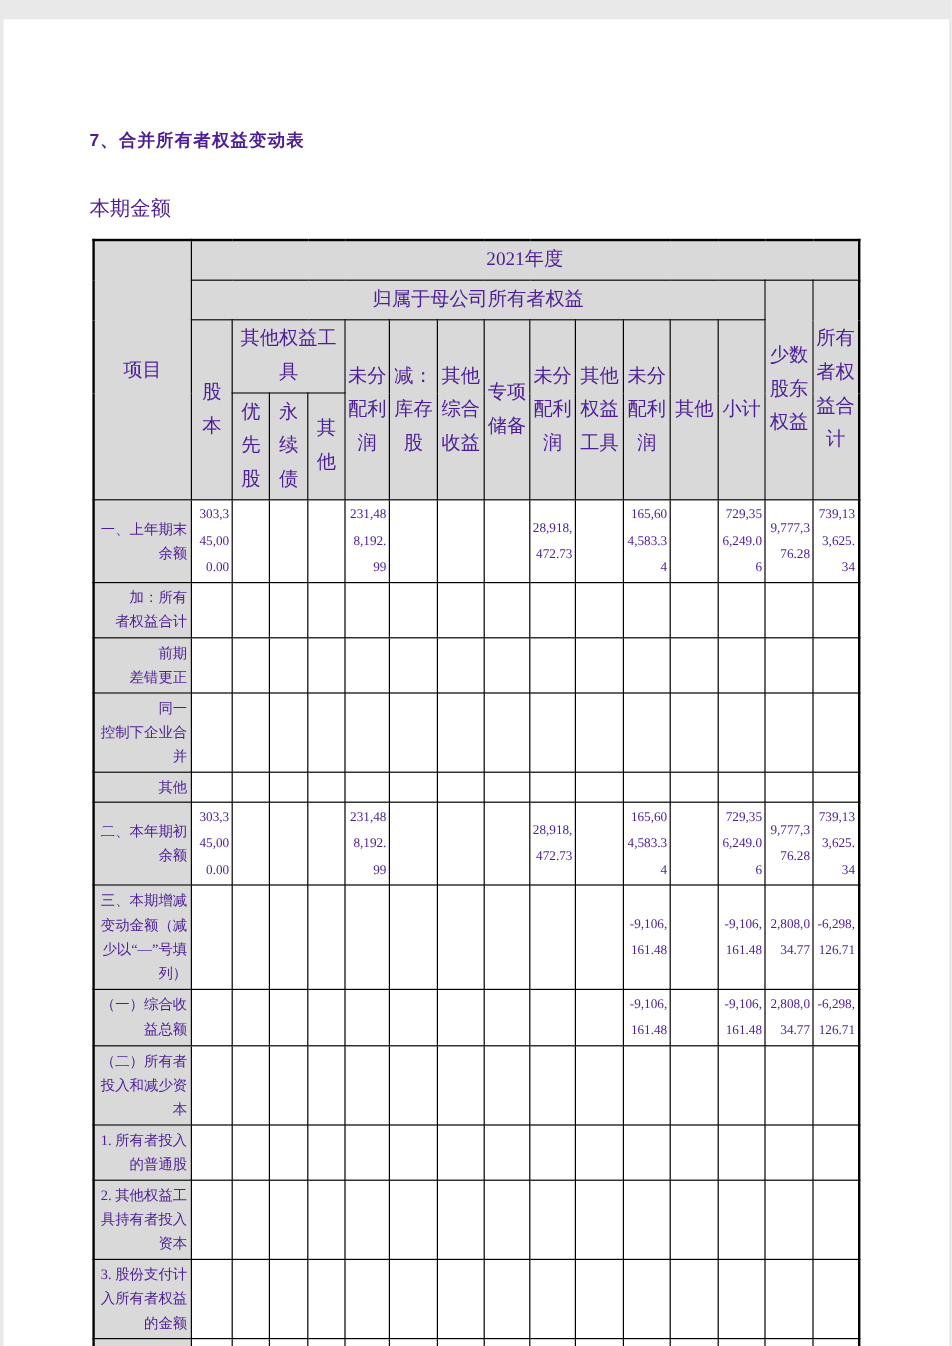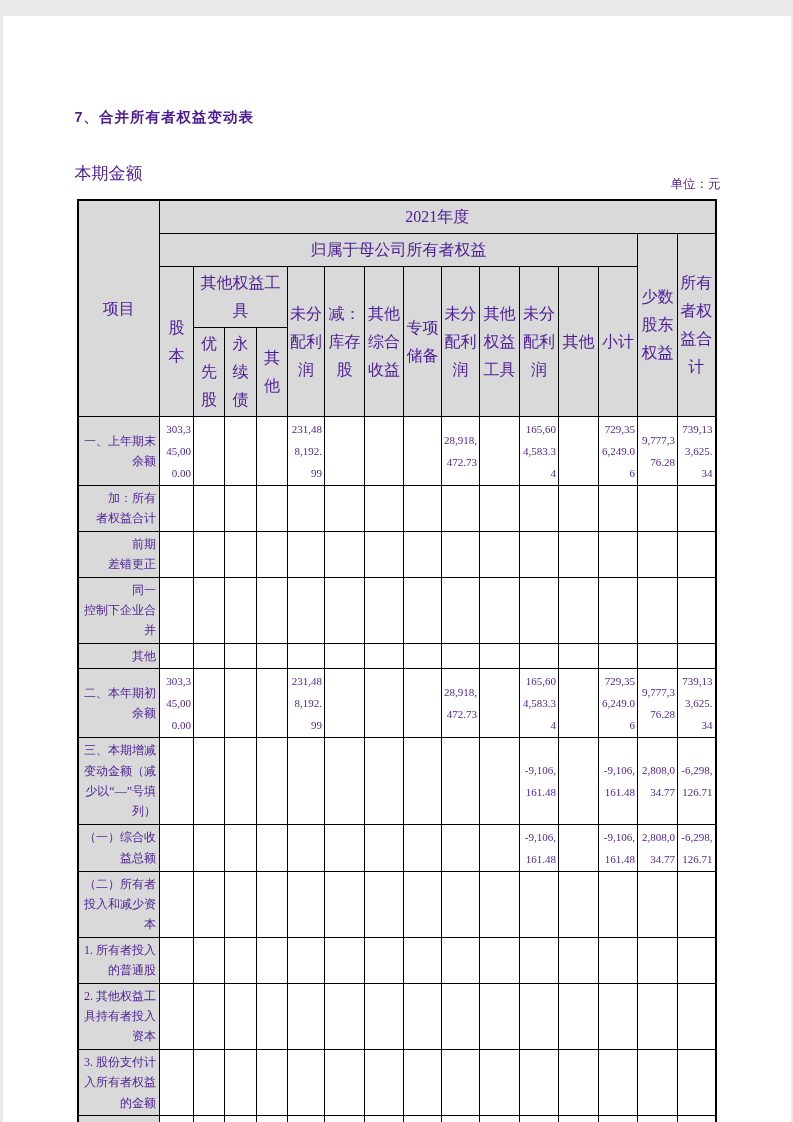--- a/index.html
+++ b/index.html
@@ -38,21 +38,21 @@
   }
   td.h{
     background:#d9d9d9;
     text-align:center;
     vertical-align:middle;
     font-size:16px;
     line-height:1.75;
     padding:2px 1px;
   }
   tr.hr-a{height:28px;}
-  tr.hr-b{height:26px;}
+  tr.hr-b{height:26px;font-family:Liberation Mono, monospace;}
   tr.hr-c{height:25px;}
   tr.hr-d{height:51px;}
   td.label-cell{
     background:#d9d9d9;
     font-size:12px;
     line-height:1.7;
     padding:2px 3px;
     vertical-align:middle;
     text-align:right;
   }
@@ -66,21 +66,20 @@
     padding:1px 2px;
     word-break:break-all;
   }
 </style>
 </head>
 <body>
 
 <div class="page">
   <div class="section-title">7、合并所有者权益变动表</div>
   <div class="subtitle">本期金额</div>
-  <div class="unit-line">单位：元</div>
 
   <table class="equity">
     <colgroup>
       <col style="width:82px">
         <col style="width:34px">
         <col style="width:31px">
         <col style="width:32px">
       <col style="width:31px">
         <col style="width:37px">
         <col style="width:40px">

